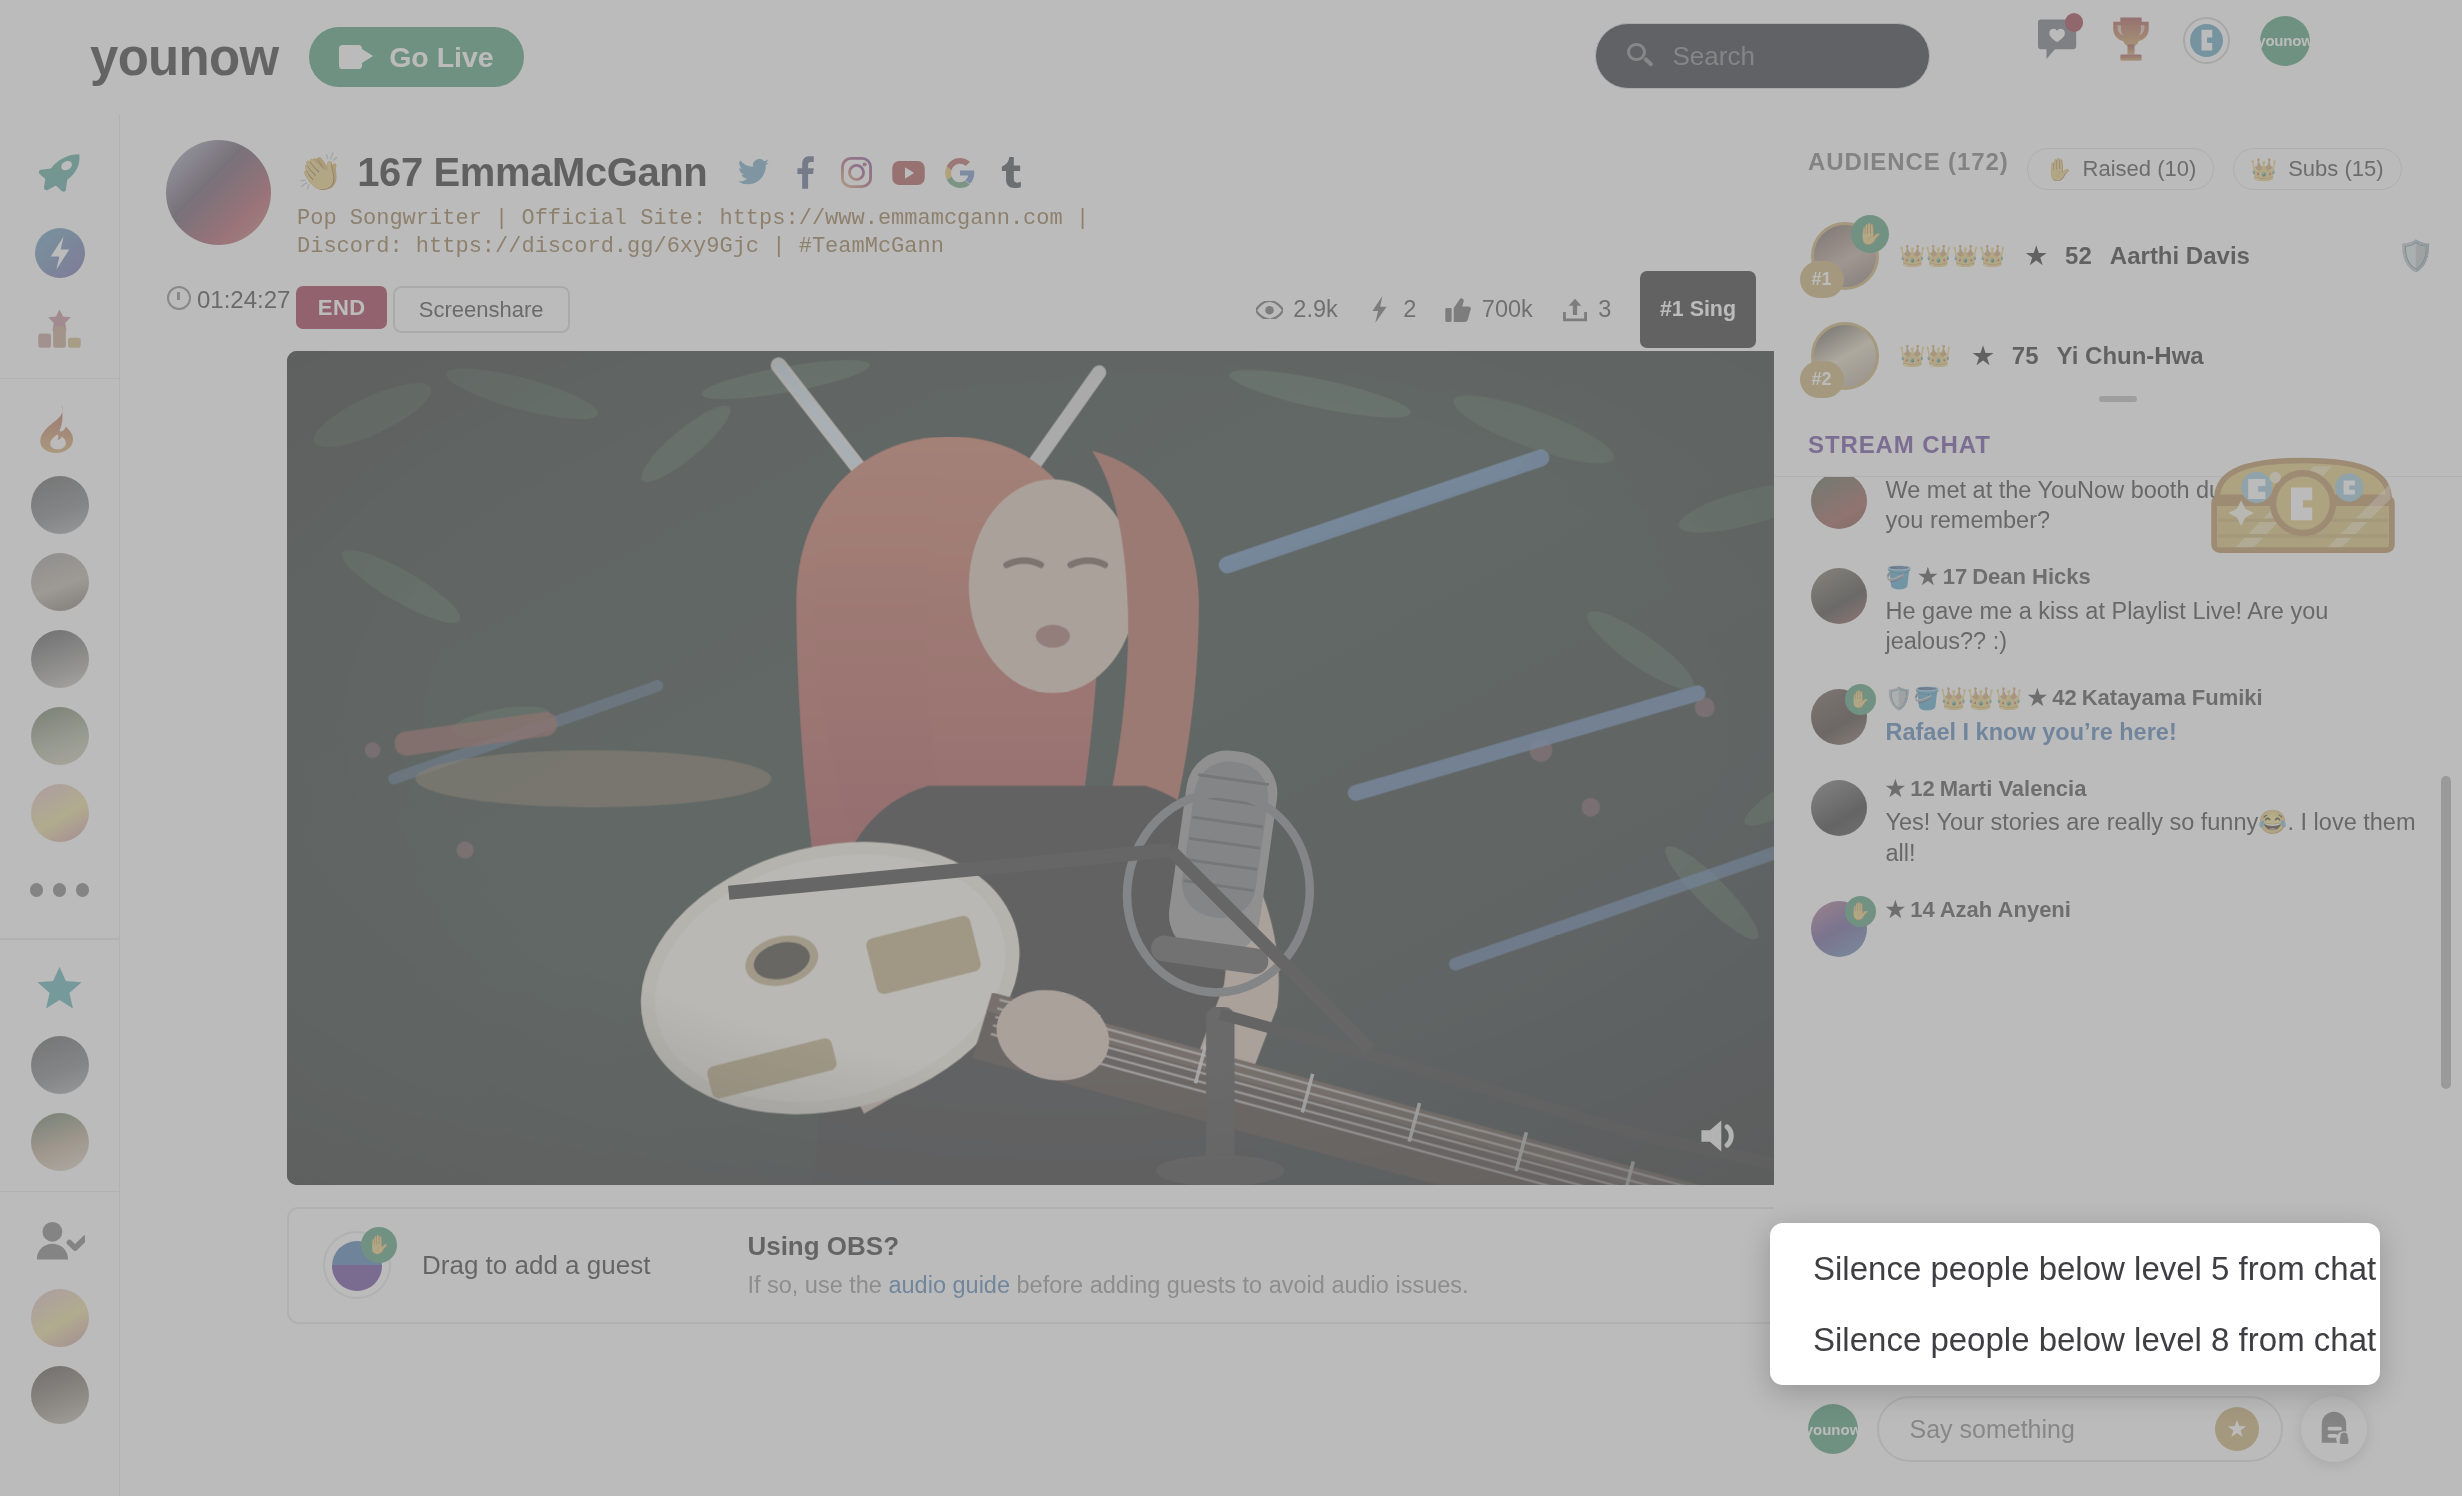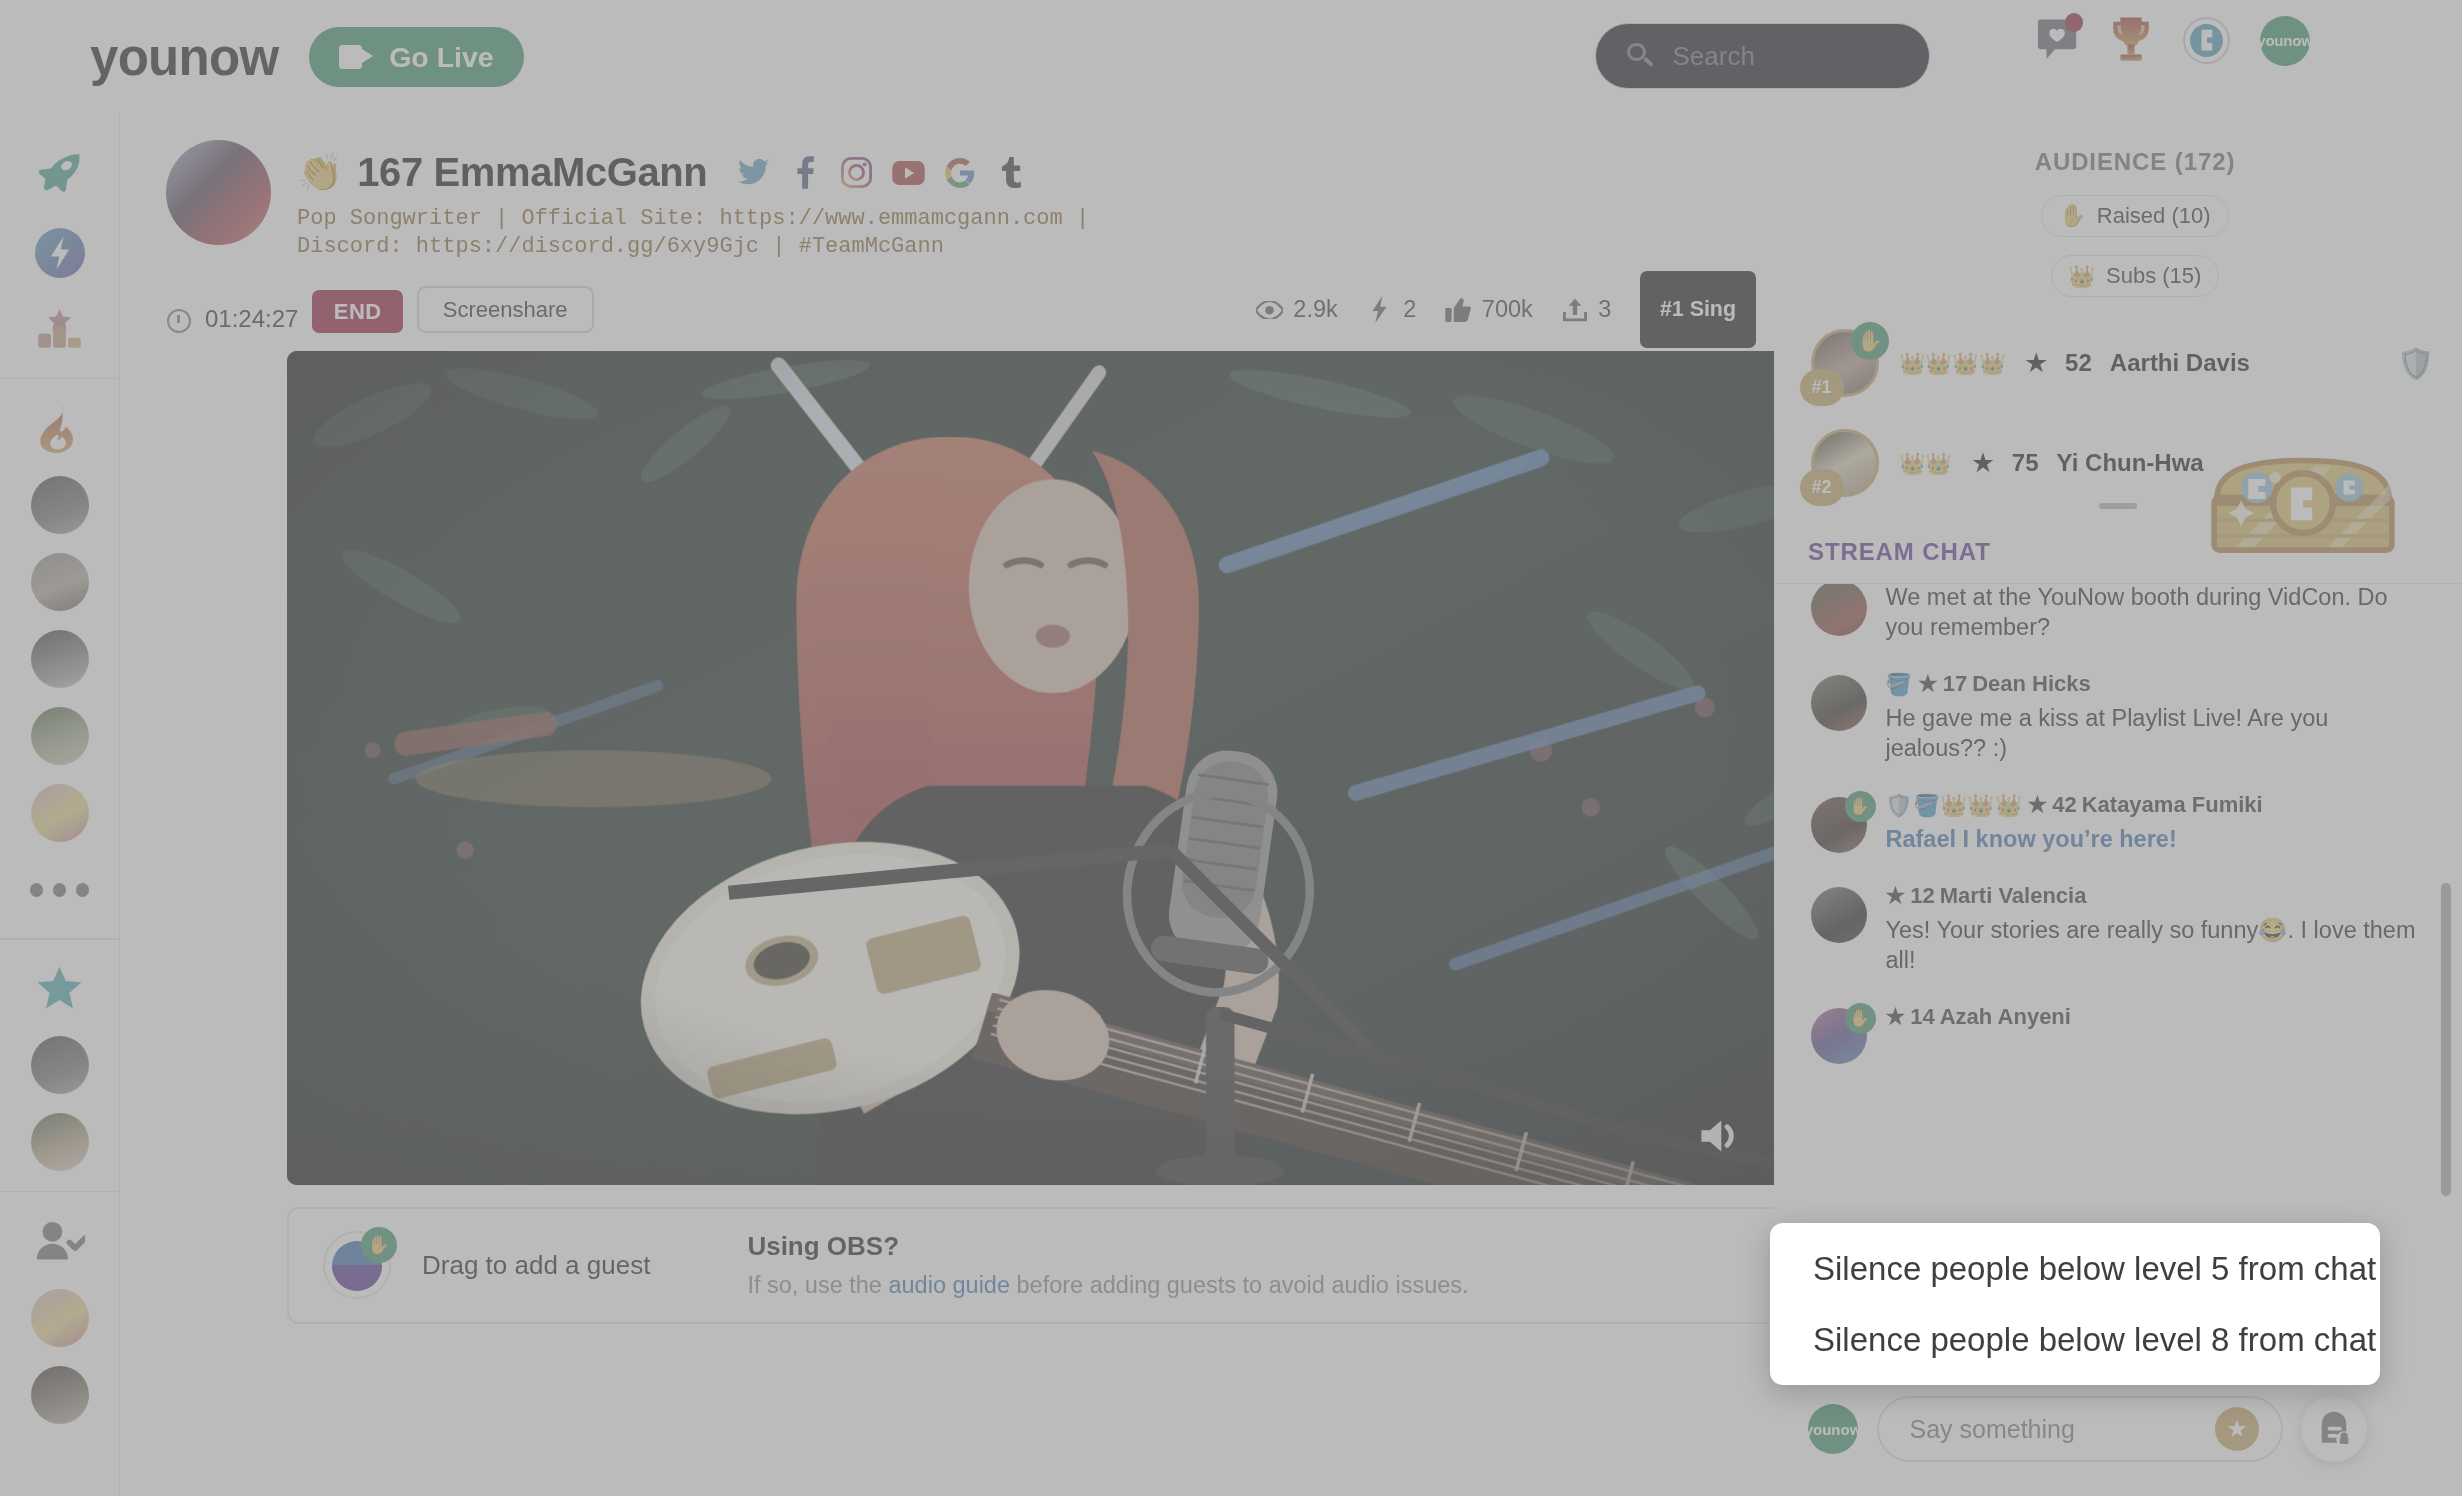--- a/index.html
+++ b/index.html
@@ -89,21 +89,21 @@
   .badge-emoji { font-size: 37px; line-height: 1; }
   .prof-name { font-size: 40px; font-weight: 700; color: #121212; letter-spacing:-0.4px; }
   .socials { display: flex; align-items: center; gap: 18.5px; margin-left: 15.7px; }
   .soc { width: 33px; height: 33px; display:flex;align-items:center;justify-content:center; cursor:pointer; }
   .prof-desc { margin-top: 10px; font-size: 22px; color: #a16207; line-height: 1.28; font-family: Liberation Mono, monospace; }
 
   .statbar {
     margin: 18.5px 0 0 47px; width: 1589px; height: 60px;
     display: flex; align-items: center; gap: 0;
   }
-  .stat-left { display:flex; align-items:flex-end; gap: 14px; }
+  .stat-left { display:flex; align-items:flex-start; gap: 6px; }
   .clock-ico { width: 24px; height: 24px; border: 2.8px solid #7a7a7e; border-radius: 50%; position:relative; }
   .clock-ico::after { content:''; position:absolute; left:7.8px; top:3.6px; width:2.8px;height:7.8px;background:#7a7a7e; }
   .timer { font-size: 24px; color: #2b2b2e; font-weight: 500; }
   .end-btn { background: #e0003c; color:#fff; font-size:22px; font-weight:700; padding: 8.5px 21.4px; border-radius: 7.1px; border:none; cursor:pointer; letter-spacing:0.4px;}
   .screenshare-btn { border: 2.1px solid #d3d3d6; border-radius: 8.5px; background:#fff; color:#2b2b2e; font-size:22px; padding: 8.5px 24px; cursor:pointer; }
   .stat-right { margin-left: auto; display:flex; align-items:center; gap: 28.5px; }
   .stat-cell { display:flex; align-items:center; gap: 10px; color:#3a3a3d; font-size:23.5px; }
   .stat-ico { width: 27px; height: 27px; display:flex;align-items:center;justify-content:center; }
   .tag-pill { background: #18181b; color:#fff; font-size: 21.4px; font-weight: 600; padding: 26px 20px; border-radius: 7.1px; cursor:pointer; }
 
@@ -123,21 +123,21 @@
   .hand-badge { position:absolute; right:-5.7px; top:-4.3px; width:36px;height:36px;border-radius:50%;background:#0aa35e;
                 display:flex;align-items:center;justify-content:center;color:#fff;font-size:18.5px; }
   .guest-label { font-size: 26px; color: #1c1c1e; }
   .obs-block { margin-left: 66px; }
   .obs-title { font-size: 26px; font-weight: 700; color: #1c1c1e; }
   .obs-sub { margin-top: 10px; font-size: 23.5px; color: #87878b; }
   .obs-sub a { color: #1579e6; text-decoration: none; }
 
   
   .rpanel { position: absolute; left: 1774px; top: 114px; width: 688px; height: 1382px; background: #fff; z-index: 10; }
-  .aud-head { display:flex; align-items:center; padding: 34px 0 0 34px; gap: 18.5px; flex-direction: column; }
+  .aud-head { display:flex; align-items:flex-start; padding: 34px 0 0 34px; gap: 18.5px; }
   .aud-title { font-size: 24px; font-weight: 700; color: #6d6d72; letter-spacing: 0.9px; }
   .pill { border: 1.4px solid #dddde0; border-radius: 24px; padding: 7.1px 17px; display:flex; align-items:center; gap:10px;
           font-size: 22px; color:#2f2f33; cursor:pointer; background:#fff; }
   .aud-list { margin-top: 15.7px; height: 199px; overflow: hidden; position: relative; }
   .aud-row { display:flex; align-items:center; height: 100px; padding-left: 37px; gap: 20px; cursor:pointer; }
   .aud-av-wrap { position: relative; width: 68px; height: 68px; flex:none; }
   .aud-av { width: 68px; height: 68px; border-radius: 50%; border: 3.6px solid #d9a32a; overflow:hidden; background:#b5b5ba; }
   .rank-chip { position:absolute; left:-11.4px; bottom:-8.5px; width:44px;height:37px;border-radius:18.5px;background:#d9a32a;
                color:#fff; font-size:18px; font-weight:600; display:flex;align-items:center;justify-content:center; }
   .hand-chip { position:absolute; right:-10px; top:-7.1px; width:38px;height:38px;border-radius:50%;background:#0aa35e;

